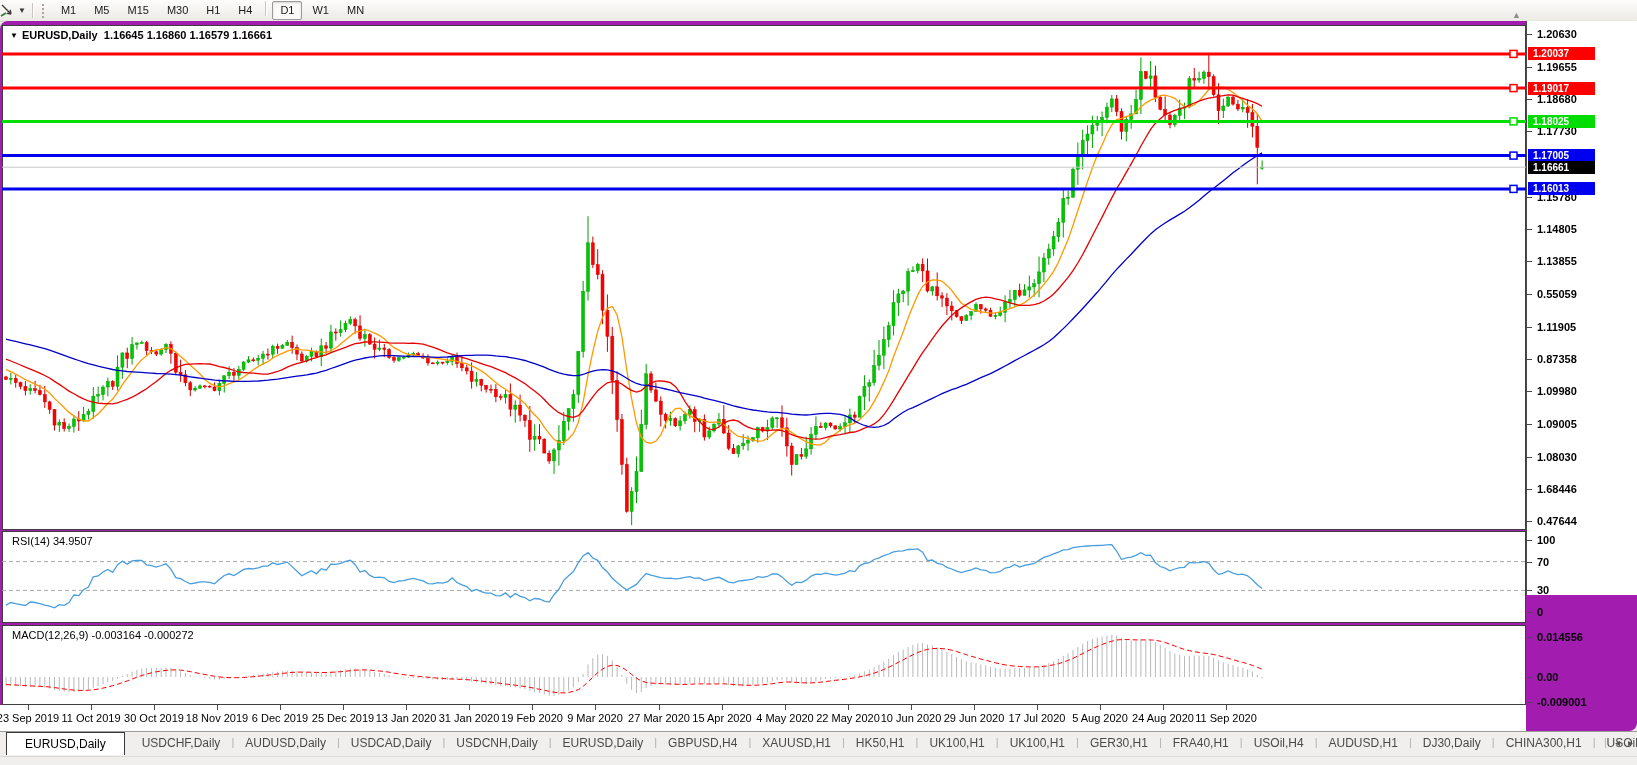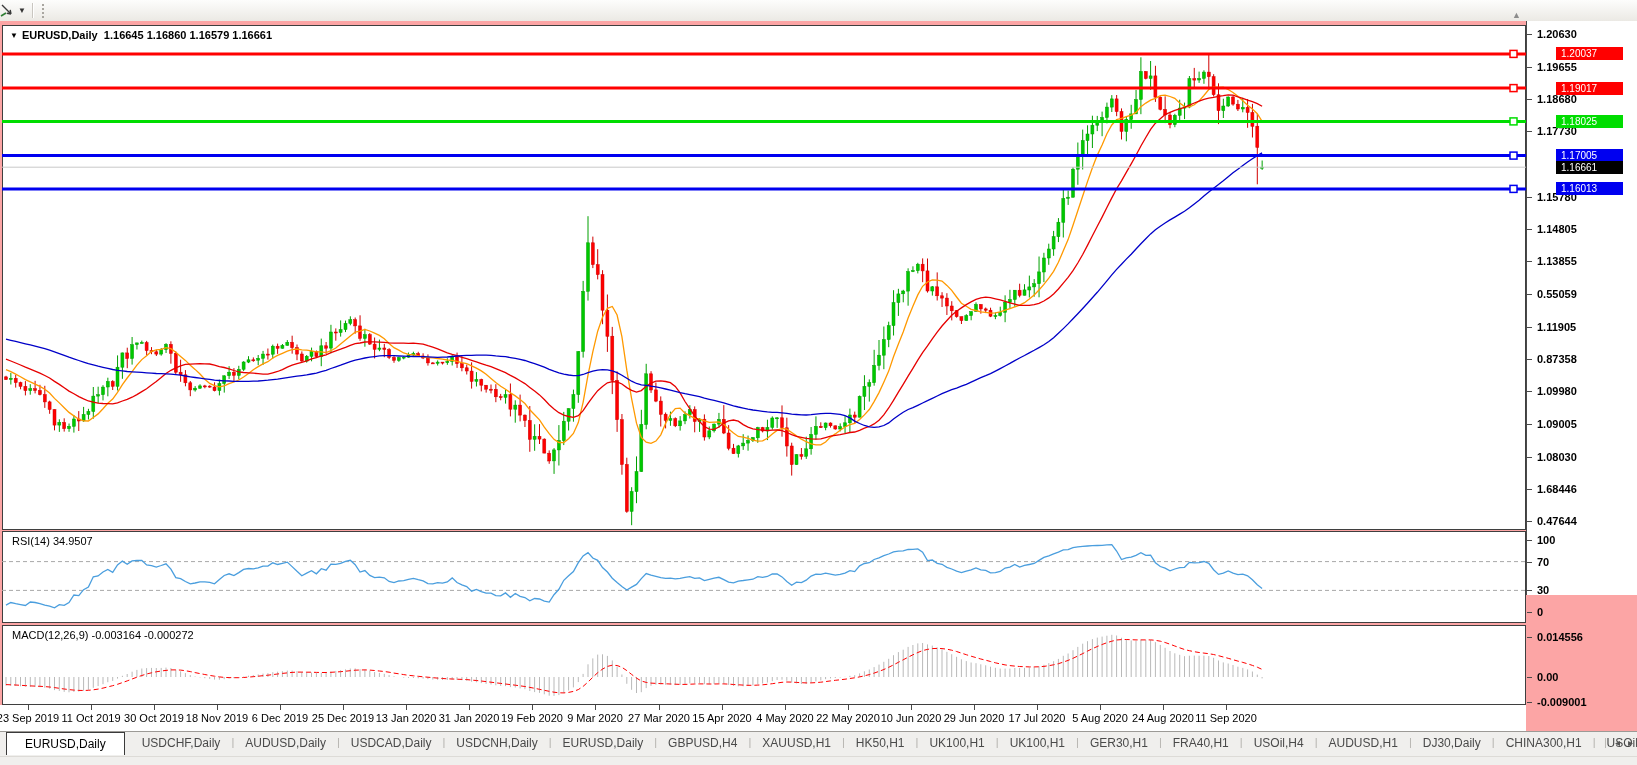--- a/index.html
+++ b/index.html
@@ -12,39 +12,39 @@
            border-bottom:1px solid #d4d1ca;display:flex;align-items:center;}
   #tool-icon{display:flex;align-items:center;margin-left:-2px;padding:0 2px;}
   .tb-caret{font-size:8px;color:#333;margin-left:2px;}
   .tb-sep{width:1px;height:15px;background:#c9c6c0;border-right:1px solid #ffffff;margin:0 4px;}
   .tb-grip{width:2px;height:14px;border-left:2px dotted #a9a6a0;margin:0 6px 0 4px;}
   .tf-btn{height:17px;line-height:17px;padding:0 7px;margin:0 1px;font-size:11px;color:#1a1a1a;
           border:1px solid transparent;border-radius:2px;}
   .tf-btn.active{background:#fbfaf8;border-color:#9a9a9a;box-shadow:inset 0 1px 2px #d7d5d0;}
 
   
-  #chart-window{position:absolute;left:0;top:21px;width:1637px;height:710px;background:#fca5a5;}
+  #chart-window{position:absolute;left:0;top:21px;width:1637px;height:710px;background:#a21caf;border-radius:8px;}
   svg.panel{position:absolute;left:2px;background:#fff;}
   #main-plot{top:4px;}
   #rsi-plot{top:510px;}
   #macd-plot{top:604px;}
 
   #chart-title{position:absolute;left:10px;top:8px;font-size:11px;font-weight:bold;color:#000;z-index:5;}
   #chart-title .tri{font-size:8px;vertical-align:1px;margin-right:4px;}
   .panel-label{position:absolute;left:12px;font-size:11px;color:#000;z-index:5;}
   #rsi-label{top:514px;}
   #macd-label{top:608px;}
 
   
   #price-axis{position:absolute;left:1526px;top:0;width:111px;height:574px;background:#fff;
               border-left:1px solid #4a4a4a;}
   .ax-tick{position:absolute;left:0;width:5px;height:1px;background:#4a4a4a;}
   .ax-lbl{position:absolute;left:10px;font-size:11px;font-weight:600;color:#000;white-space:nowrap;}
   .ax-badge{position:absolute;left:1px;width:62px;height:13px;line-height:13px;padding-left:5px;
-            font-size:10px;font-weight:normal;color:#fff;z-index:4;margin-left:28px;}
+            font-size:10px;font-weight:bold;color:#fff;z-index:4;}
 
   
   #date-row{position:absolute;left:0;top:684px;width:1526px;height:26px;background:#fff;}
   .date-tick{position:absolute;top:0;width:1px;height:5px;background:#4a4a4a;}
   .date-lbl{position:absolute;top:7px;width:90px;margin-left:-45px;text-align:center;
             font-size:11px;color:#000;white-space:nowrap;}
 
   #scroll-marker{position:absolute;left:1512px;top:10px;font-size:9px;color:#8c8c8c;z-index:6;}
 
   
@@ -68,20 +68,32 @@
   <div id="toolbar">
     <div id="tool-icon">
       <svg width="16" height="14" viewBox="0 0 16 14">
         <path d="M2 1 L11 10 M11 10 l-4.2 -0.8 M11 10 l-0.8 -4.2" stroke="#3a3a3a" stroke-width="1.4" fill="none"></path>
         <path d="M1 12 l5 -3" stroke="#2e7d32" stroke-width="1.6" fill="none"></path>
       </svg>
       <span class="tb-caret">▼</span>
     </div>
     <div class="tb-sep"></div>
     <div class="tb-grip"></div>
+    <div id="tf-container" style="display: flex;">
+        <div class="tf-btn">M1</div>
+        <div class="tf-btn">M5</div>
+        <div class="tf-btn">M15</div>
+        <div class="tf-btn">M30</div>
+        <div class="tf-btn">H1</div>
+        <div class="tf-btn">H4</div>
+        <div class="tb-sep"></div>
+        <div class="tf-btn active">D1</div>
+        <div class="tf-btn">W1</div>
+        <div class="tf-btn">MN</div>
+      </div>
   </div>
 
   <div id="chart-window">
     <div id="chart-title"><span class="tri">▼</span><span>EURUSD,Daily</span>&nbsp;&nbsp;<span>1.16645 1.16860 1.16579 1.16661</span></div>
 
     <svg id="main-plot" class="panel" width="1524" height="505">
         <rect x="0.5" y="0.5" width="1523" height="504" fill="none" stroke="#3f3f3f"></rect>
         <g>
           <line x1="4" y1="350.8" x2="4" y2="354.7" stroke="#d00000" stroke-width="1"></line>
           <rect x="2.5" y="351.9" width="3" height="2.7" fill="#ff0000" stroke="#d00000" stroke-width="0.5"></rect>

